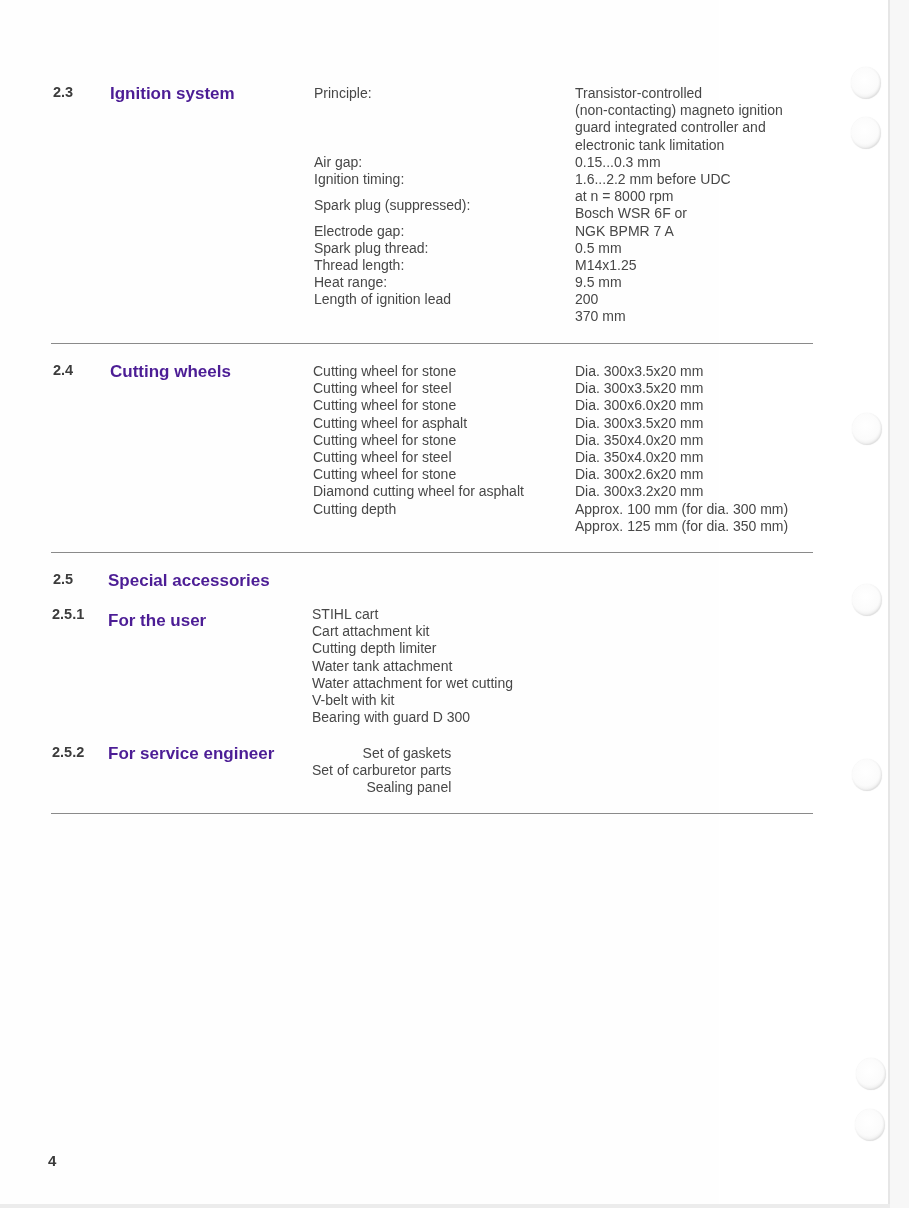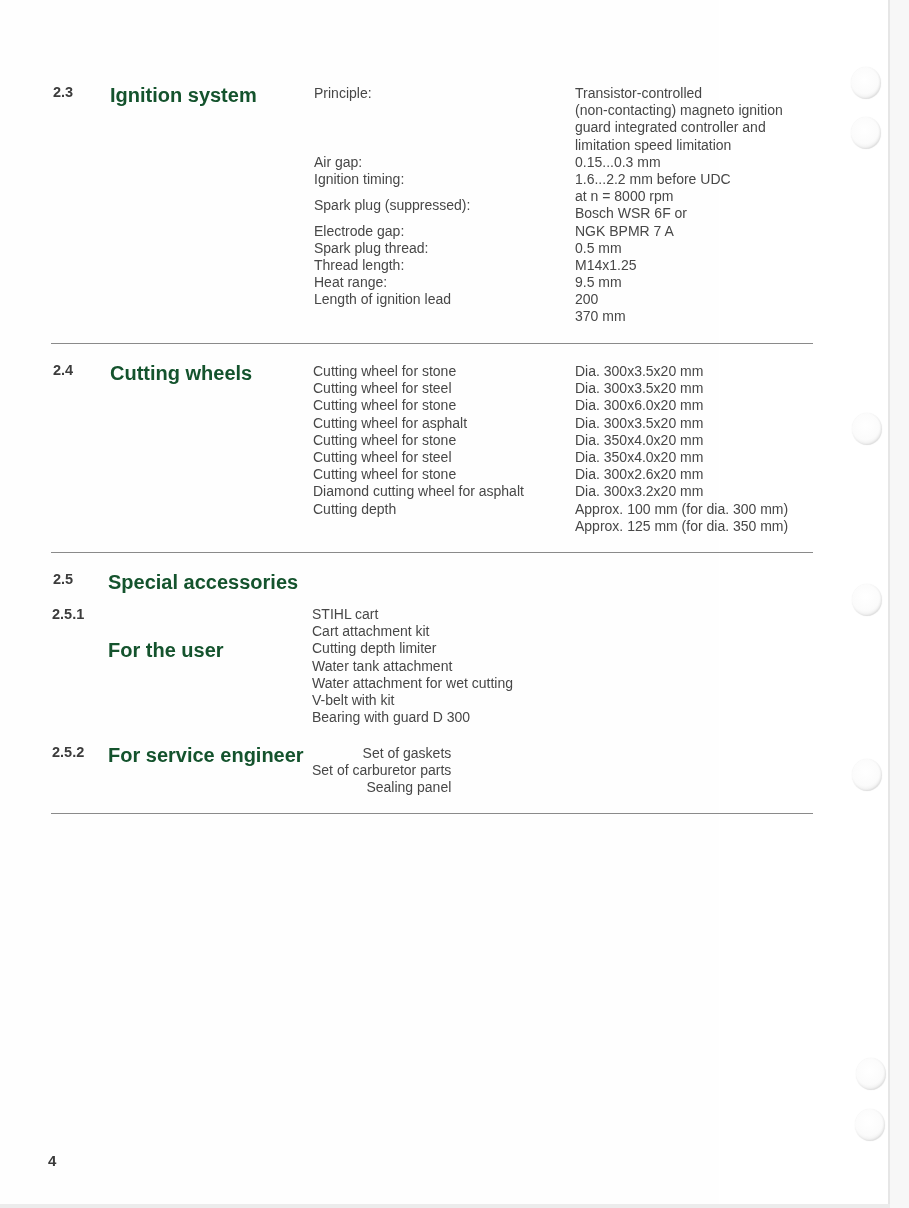--- a/index.html
+++ b/index.html
@@ -11,21 +11,21 @@
   .edge-right { position: absolute; left: 890px; top: 0; width: 19px; height: 1208px; background: #f7f7f7; }
   .bottom-edge { position: absolute; left: 0; top: 1204px; width: 890px; height: 4px; background: #ececec; }
 
   .hole {
     position: absolute; width: 30px; height: 32px; border-radius: 50%;
     background: radial-gradient(circle at 45% 40%, #ffffff 0%, #fbfbfb 55%, #ececec 80%, #dcdcdc 100%);
     box-shadow: inset -1px -1px 2px rgba(0,0,0,0.08), 0 0 1px rgba(0,0,0,0.12);
   }
 
   .num  { position: absolute; font-weight: bold; font-size: 14.5px; color: #3c3c3c; }
-  .head { position: absolute; font-weight: bold; font-size: 20px; color: #14532d; }
+  .head { position: absolute; font-weight: bold; font-size: 17px; color: #4c1d95; }
   .col  { position: absolute; font-size: 14px; line-height: 17.2px; color: #474747; white-space: nowrap; }
   .col div { height: 17.2px; }
   .gap { height: 8.6px !important; }
 
   .rule { position: absolute; left: 51px; width: 762px; height: 1px; background: #8a8a8a; }
 
   .pageno { position: absolute; left: 48px; top: 1152px; font-size: 15px; font-weight: bold; color: #3a3a3a; }
 </style>
 </head>
 <body>
@@ -61,21 +61,21 @@
       <div>Spark plug thread:</div>
       <div>Thread length:</div>
       <div>Heat range:</div>
       <div>Length of ignition lead</div>
     </div>
 
     <div class="col" style="left:575px; top:85px;">
       <div>Transistor-controlled</div>
       <div>(non-contacting) magneto ignition</div>
       <div>guard integrated controller and</div>
-      <div>limitation speed limitation</div>
+      <div>electronic tank limitation</div>
       <div>0.15...0.3 mm</div>
       <div>1.6...2.2 mm before UDC</div>
       <div>at n = 8000 rpm</div>
       <div>Bosch WSR 6F or</div>
       <div>NGK BPMR 7 A</div>
       <div>0.5 mm</div>
       <div>M14x1.25</div>
       <div>9.5 mm</div>
       <div>200</div>
       <div>370 mm</div>
@@ -114,21 +114,21 @@
     </div>
   </section>
 
   <div class="rule" style="top:552px;"></div>
 
   <section>
     <div class="num" style="left:53px; top:571px;">2.5</div>
     <div class="head" style="left:108px; top:571px;">Special accessories</div>
 
     <div class="num" style="left:52px; top:606px;">2.5.1</div>
-    <div class="head" style="left:108px; top:639px;">For the user</div>
+    <div class="head" style="left:108px; top:611px;">For the user</div>
 
     <div class="col" style="left:312px; top:606px;">
       <div>STIHL cart</div>
       <div>Cart attachment kit</div>
       <div>Cutting depth limiter</div>
       <div>Water tank attachment</div>
       <div>Water attachment for wet cutting</div>
       <div>V-belt with kit</div>
       <div>Bearing with guard D 300</div>
     </div>

